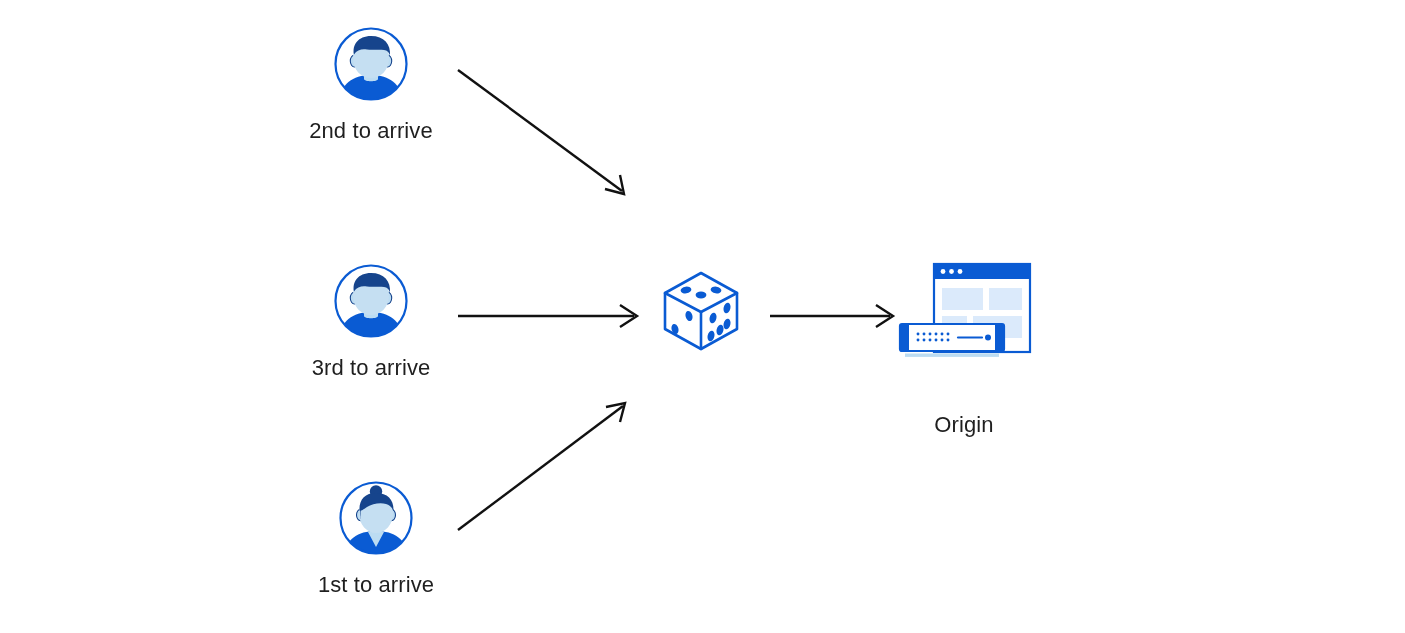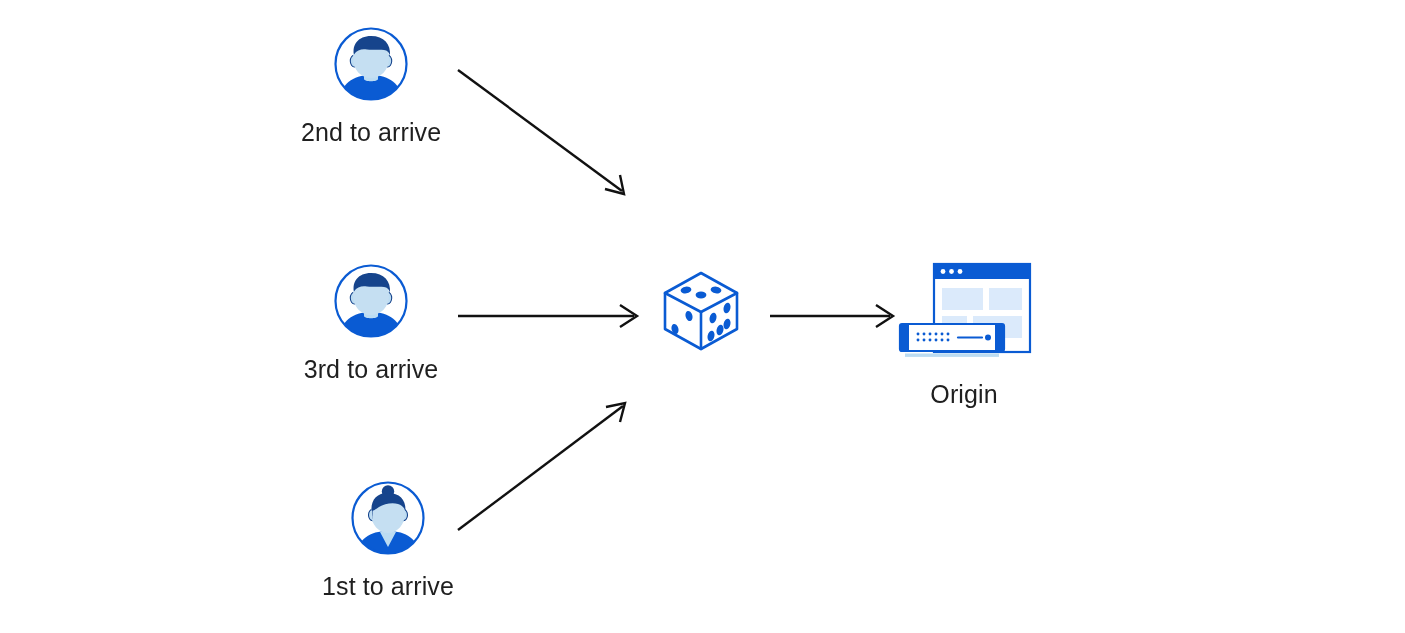--- a/index.html
+++ b/index.html
@@ -18,21 +18,21 @@
     overflow: hidden;
   }
   .node {
     position: absolute;
     display: flex;
     flex-direction: column;
     align-items: center;
   }
   .node-label {
     font-family: "Liberation Sans", sans-serif;
-    font-size: 25px;
+    font-size: 22px;
     color: #1f1f1f;
     letter-spacing: 0.1px;
     white-space: nowrap;
     line-height: 1;
   }
   .avatar-label {
     margin-top: 17px;
   }
   .origin-label {
     margin-top: 14px;
@@ -126,21 +126,21 @@
           <ellipse cx="55.5" cy="36" rx="4.2" ry="6" fill="#bcdcf2" stroke="#16448c" stroke-width="1.1"></ellipse>
           <path d="M39 14 C 51 14 57 22 57 33 C 57 45 49 53 39 53 C 29 53 21 45 21 33 C 21 22 27 14 39 14 Z" fill="#c5dff2"></path>
           <path d="M39 11 C 52 11 59 19 58 31 C 57.2 27 55 25.5 52 25 C 46 24 41 25.5 35 24.5 C 30 23.6 25 24.8 22 29.5 C 20 20 26 11 39 11 Z" fill="#16448c"></path>
         </g>
         <circle cx="39" cy="39" r="35.5" fill="none" stroke="#0a5bd3" stroke-width="2.2"></circle>
       </svg>
     </span>
     <span class="node-label avatar-label">3rd to arrive</span>
   </div>
 
-  <div class="node" style="left:328px; top:479px; width:120px;">
+  <div class="node" style="left:316px; top:479px; width:120px;">
     <span class="icon-wrap">
       <svg width="78" height="78" viewBox="0 0 78 78" xmlns="http://www.w3.org/2000/svg">
         <defs>
           <clipPath id="clipC">
               <circle cx="39" cy="39" r="35.5"></circle>
             </clipPath>
         </defs>
         <g clip-path="url(#clipC)">
           <rect x="0" y="0" width="78" height="78" fill="#ffffff"></rect>
 
@@ -190,21 +190,21 @@
           <ellipse cx="71" cy="42" rx="3.4" ry="5.4" transform="rotate(14 71 42)"></ellipse>
           <ellipse cx="57" cy="52" rx="3.4" ry="5.4" transform="rotate(14 57 52)"></ellipse>
           <ellipse cx="71" cy="58" rx="3.4" ry="5.4" transform="rotate(14 71 58)"></ellipse>
           <ellipse cx="64" cy="64" rx="3.4" ry="5.4" transform="rotate(14 64 64)"></ellipse>
           <ellipse cx="55" cy="70" rx="3.4" ry="5.4" transform="rotate(14 55 70)"></ellipse>
         </g>
       </svg>
     </span>
   </div>
 
-  <div class="node" style="left:894px; top:258px; width:140px;">
+  <div class="node" style="left:894px; top:258px; width:140px;gap:32px;">
     <span class="icon-wrap">
       <svg width="140" height="110" viewBox="0 0 140 110" xmlns="http://www.w3.org/2000/svg">
 
         <g>
           <rect x="40" y="6" width="96" height="88" fill="#ffffff" stroke="#0a5bd3" stroke-width="2.2"></rect>
           <rect x="40" y="6" width="96" height="15" fill="#0a5bd3"></rect>
           <circle cx="49" cy="13.5" r="2.4" fill="#ffffff"></circle>
           <circle cx="57.5" cy="13.5" r="2.4" fill="#ffffff"></circle>
           <circle cx="66" cy="13.5" r="2.4" fill="#ffffff"></circle>
 

